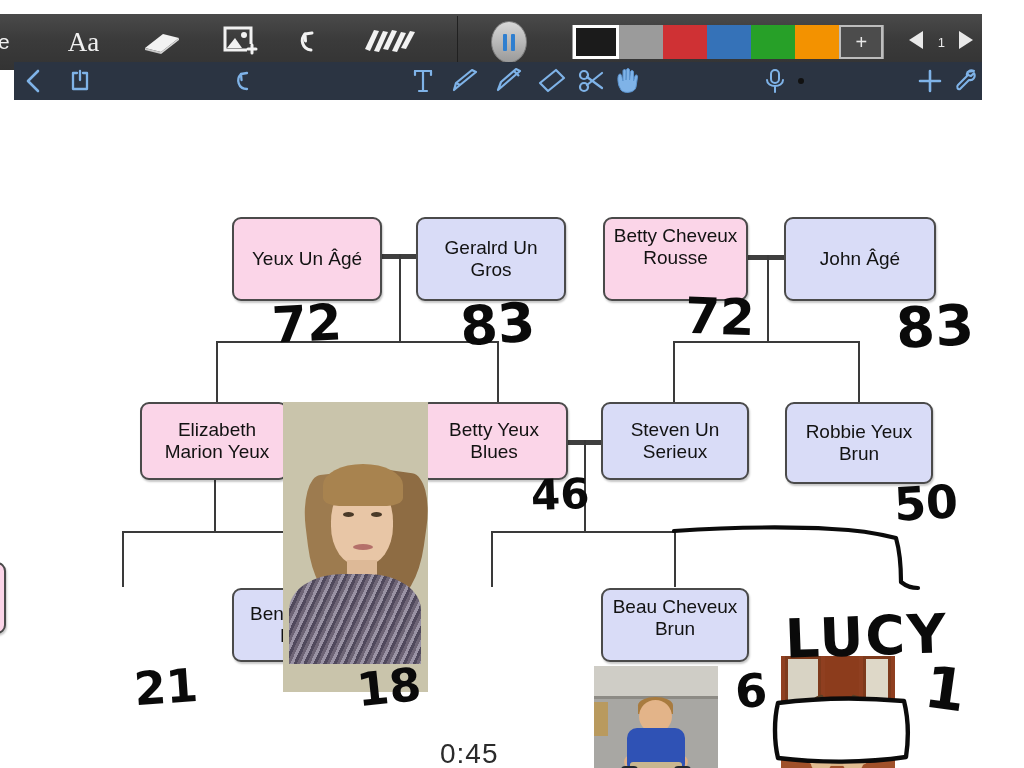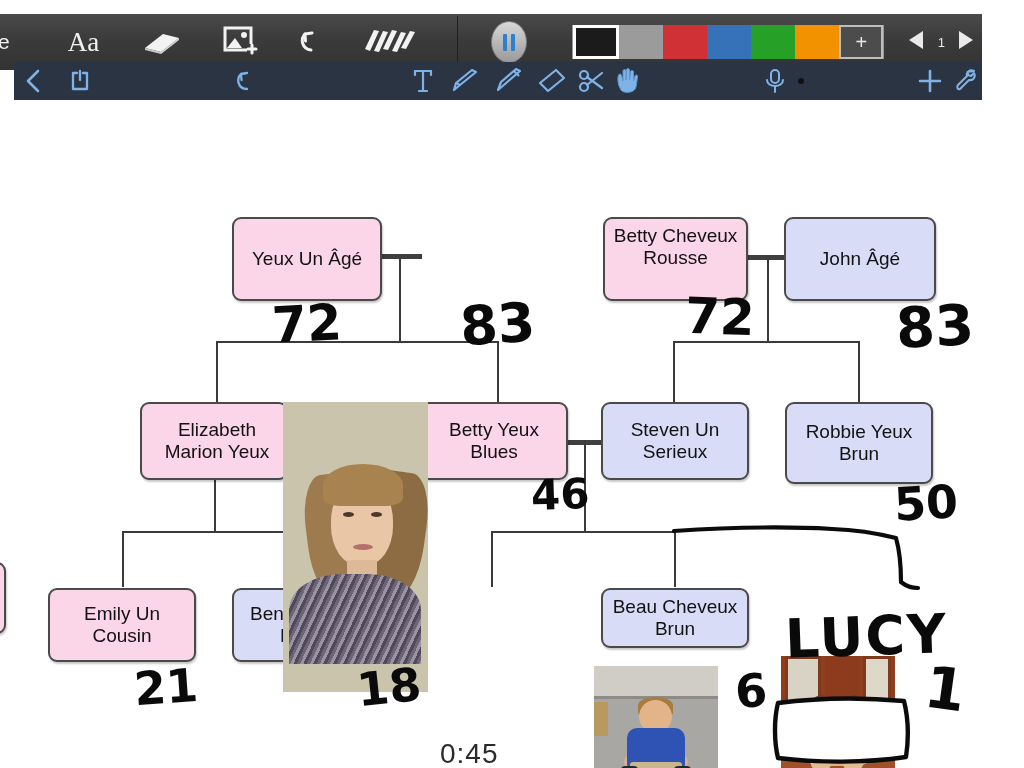--- a/index.html
+++ b/index.html
@@ -366,20 +366,23 @@
       <path d="M14 31 C 60 28, 120 26, 172 29 C 200 30, 220 34, 236 38 C 240 52, 241 70, 241 82 C 246 86, 252 88, 258 88" fill="none" stroke="#0b0b0b" stroke-width="4.2" stroke-linecap="round" stroke-linejoin="round"></path>
     </svg>
 
     <svg class="ink-svg" style="left:756px; top:585px; width:168px; height:90px;" viewBox="0 0 168 90">
       <path d="M22 18 C 60 13, 104 12, 148 16 C 152 32, 153 52, 150 72 C 110 78, 62 78, 22 73 C 18 56, 18 34, 22 18 Z" fill="#ffffff" stroke="#0b0b0b" stroke-width="4.4" stroke-linejoin="round"></path>
     </svg>
 
     <div class="node pink" style="left:232px; top:117px; width:150px; height:84px;">
       <span>Yeux Un Âgé</span>
     </div>
+    <div class="node blue" style="left:416px; top:117px; width:150px; height:84px;">
+      <span>Geralrd Un Gros</span>
+    </div>
     <div class="node pink clipped" style="left:603px; top:117px; width:145px; height:84px;">
       <span>Betty Cheveux Rousse</span>
     </div>
     <div class="node blue" style="left:784px; top:117px; width:152px; height:84px;">
       <span>John Âgé</span>
     </div>
 
     <div class="node pink" style="left:140px; top:302px; width:148px; height:78px;padding-left:12px;">
       <span>Elizabeth Marion Yeux</span>
     </div>
@@ -388,27 +391,24 @@
     </div>
     <div class="node blue" style="left:601px; top:302px; width:148px; height:78px;">
       <span>Steven Un Serieux</span>
     </div>
     <div class="node blue" style="left:785px; top:302px; width:148px; height:82px;">
       <span>Robbie Yeux Brun</span>
     </div>
 
     <div class="node pink" style="left:-16px; top:462px; width:22px; height:72px;"></div>
 
-    <div class="node pink" style="left:48px; top:488px; width:148px; height:74px;">
-      <span>Emily Un Cousin</span>
-    </div>
     <div class="node blue" style="left:232px; top:488px; width:150px; height:74px;">
       <span>Ben Cheveux Brown</span>
     </div>
-    <div class="node blue clipped" style="left:601px; top:488px; width:148px; height:60px;">
+    <div class="node blue clipped" style="left:601px; top:488px; width:148px; height:74px;">
       <span>Beau Cheveux Brun</span>
     </div>
 
     <div class="photo ph-woman" style="left:283px; top:302px; width:145px; height:290px;">
       <div class="bg"></div>
       <div class="hairL"></div>
       <div class="hairR"></div>
       <div class="face"></div>
       <div class="hairTop"></div>
       <div class="eyeL"></div>

